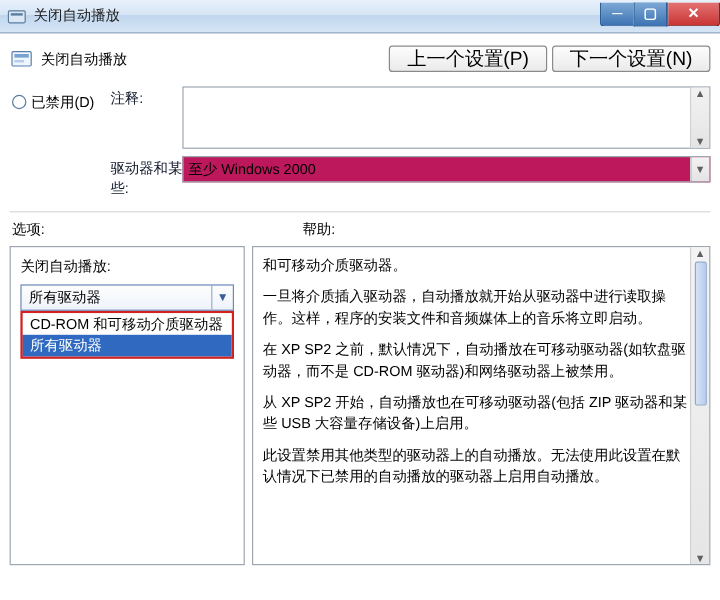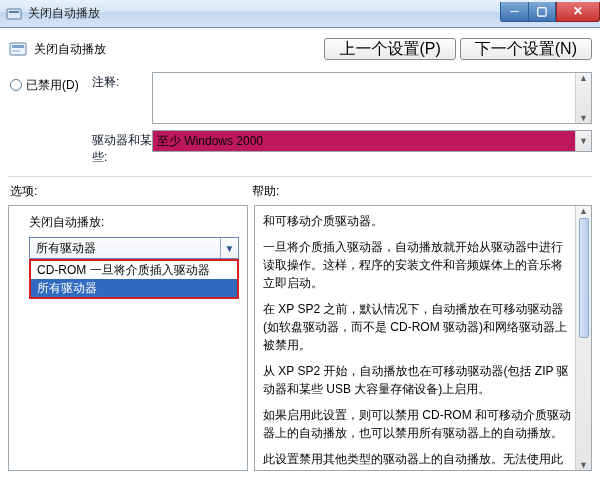--- a/index.html
+++ b/index.html
@@ -168,23 +168,23 @@
     height: 20px;
   }
   .lower-labels .lab-left { width: 242px; padding-left: 2px; }
   .lower-labels .lab-right { flex: 1; padding-left: 2px; }
   .lower {
     display: flex;
     margin-top: 4px;
     height: 266px;
   }
   .lower-left {
-    width: 240px;
+    width: 196px;
     border: 1px solid #9da7b2;
-    padding: 8px 8px 8px 20px;
+    padding: 8px 8px 8px 8px;
     margin-right: 6px;
     background: #fff;
   }
   .section-label { color: #000; margin-bottom: 6px; }
   .combo {
     height: 22px;
     border: 1px solid #6a87b7;
     background: linear-gradient(to bottom,#fdfdfd,#eef3fb);
     display: flex; align-items: center;
     padding: 0 4px 0 6px;
@@ -303,31 +303,30 @@
   </div>
 
   <div class="lower">
     <div class="lower-left">
       <div class="section-label">关闭自动播放:</div>
       <div class="combo">
         <span>所有驱动器</span>
         <span class="chev">▼</span>
       </div>
       <div class="listbox">
-        <div class="option">CD-ROM 一旦将介质插入驱动器</div>
+        <div class="option">CD-ROM 和可移动介质驱动器</div>
         <div class="option selected">所有驱动器</div>
       </div>
     </div>
 
     <div class="lower-right">
       <p>和可移动介质驱动器。</p>
       <p>一旦将介质插入驱动器，自动播放就开始从驱动器中进行读取操作。这样，程序的安装文件和音频媒体上的音乐将立即启动。</p>
       <p>在 XP SP2 之前，默认情况下，自动播放在可移动驱动器(如软盘驱动器，而不是 CD-ROM 驱动器)和网络驱动器上被禁用。</p>
       <p>从 XP SP2 开始，自动播放也在可移动驱动器(包括 ZIP 驱动器和某些 USB 大容量存储设备)上启用。</p>
-      <p>如果启用此设置，则可以禁用 CD-ROM 和可移动介质驱动器上的自动播放，也可以禁用所有驱动器上的自动播放。</p>
       <p>此设置禁用其他类型的驱动器上的自动播放。无法使用此设置在默认情况下已禁用的自动播放的驱动器上启用自动播放。</p>
 
       <div class="sb2">
         <span>▲</span>
         <div class="thumb"></div>
         <span style="flex:1"></span>
         <span>▼</span>
       </div>
     </div>
   </div>

